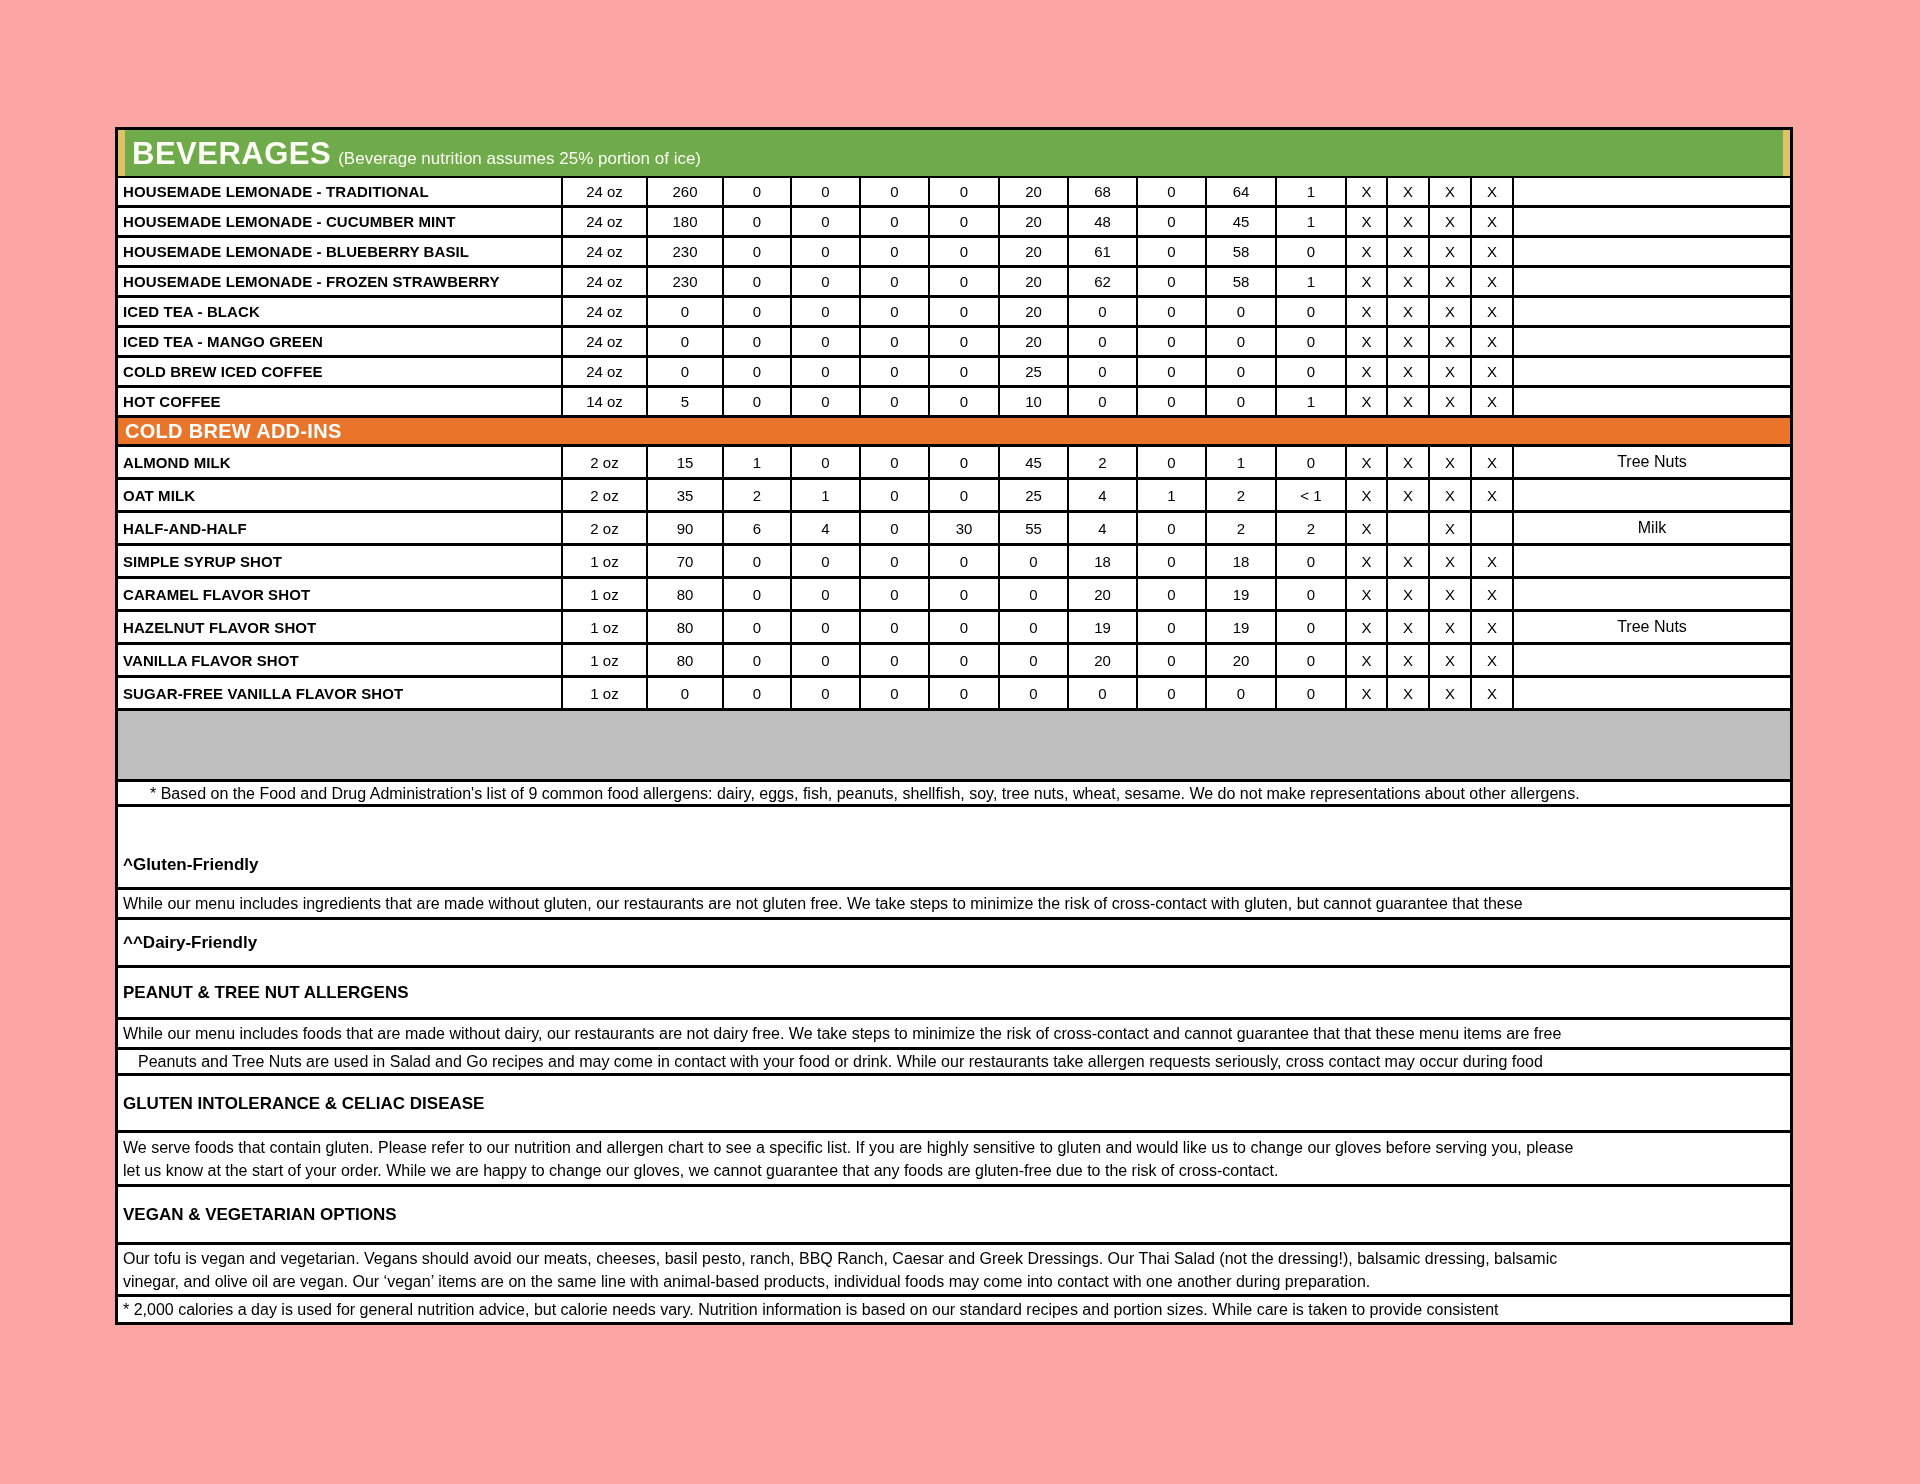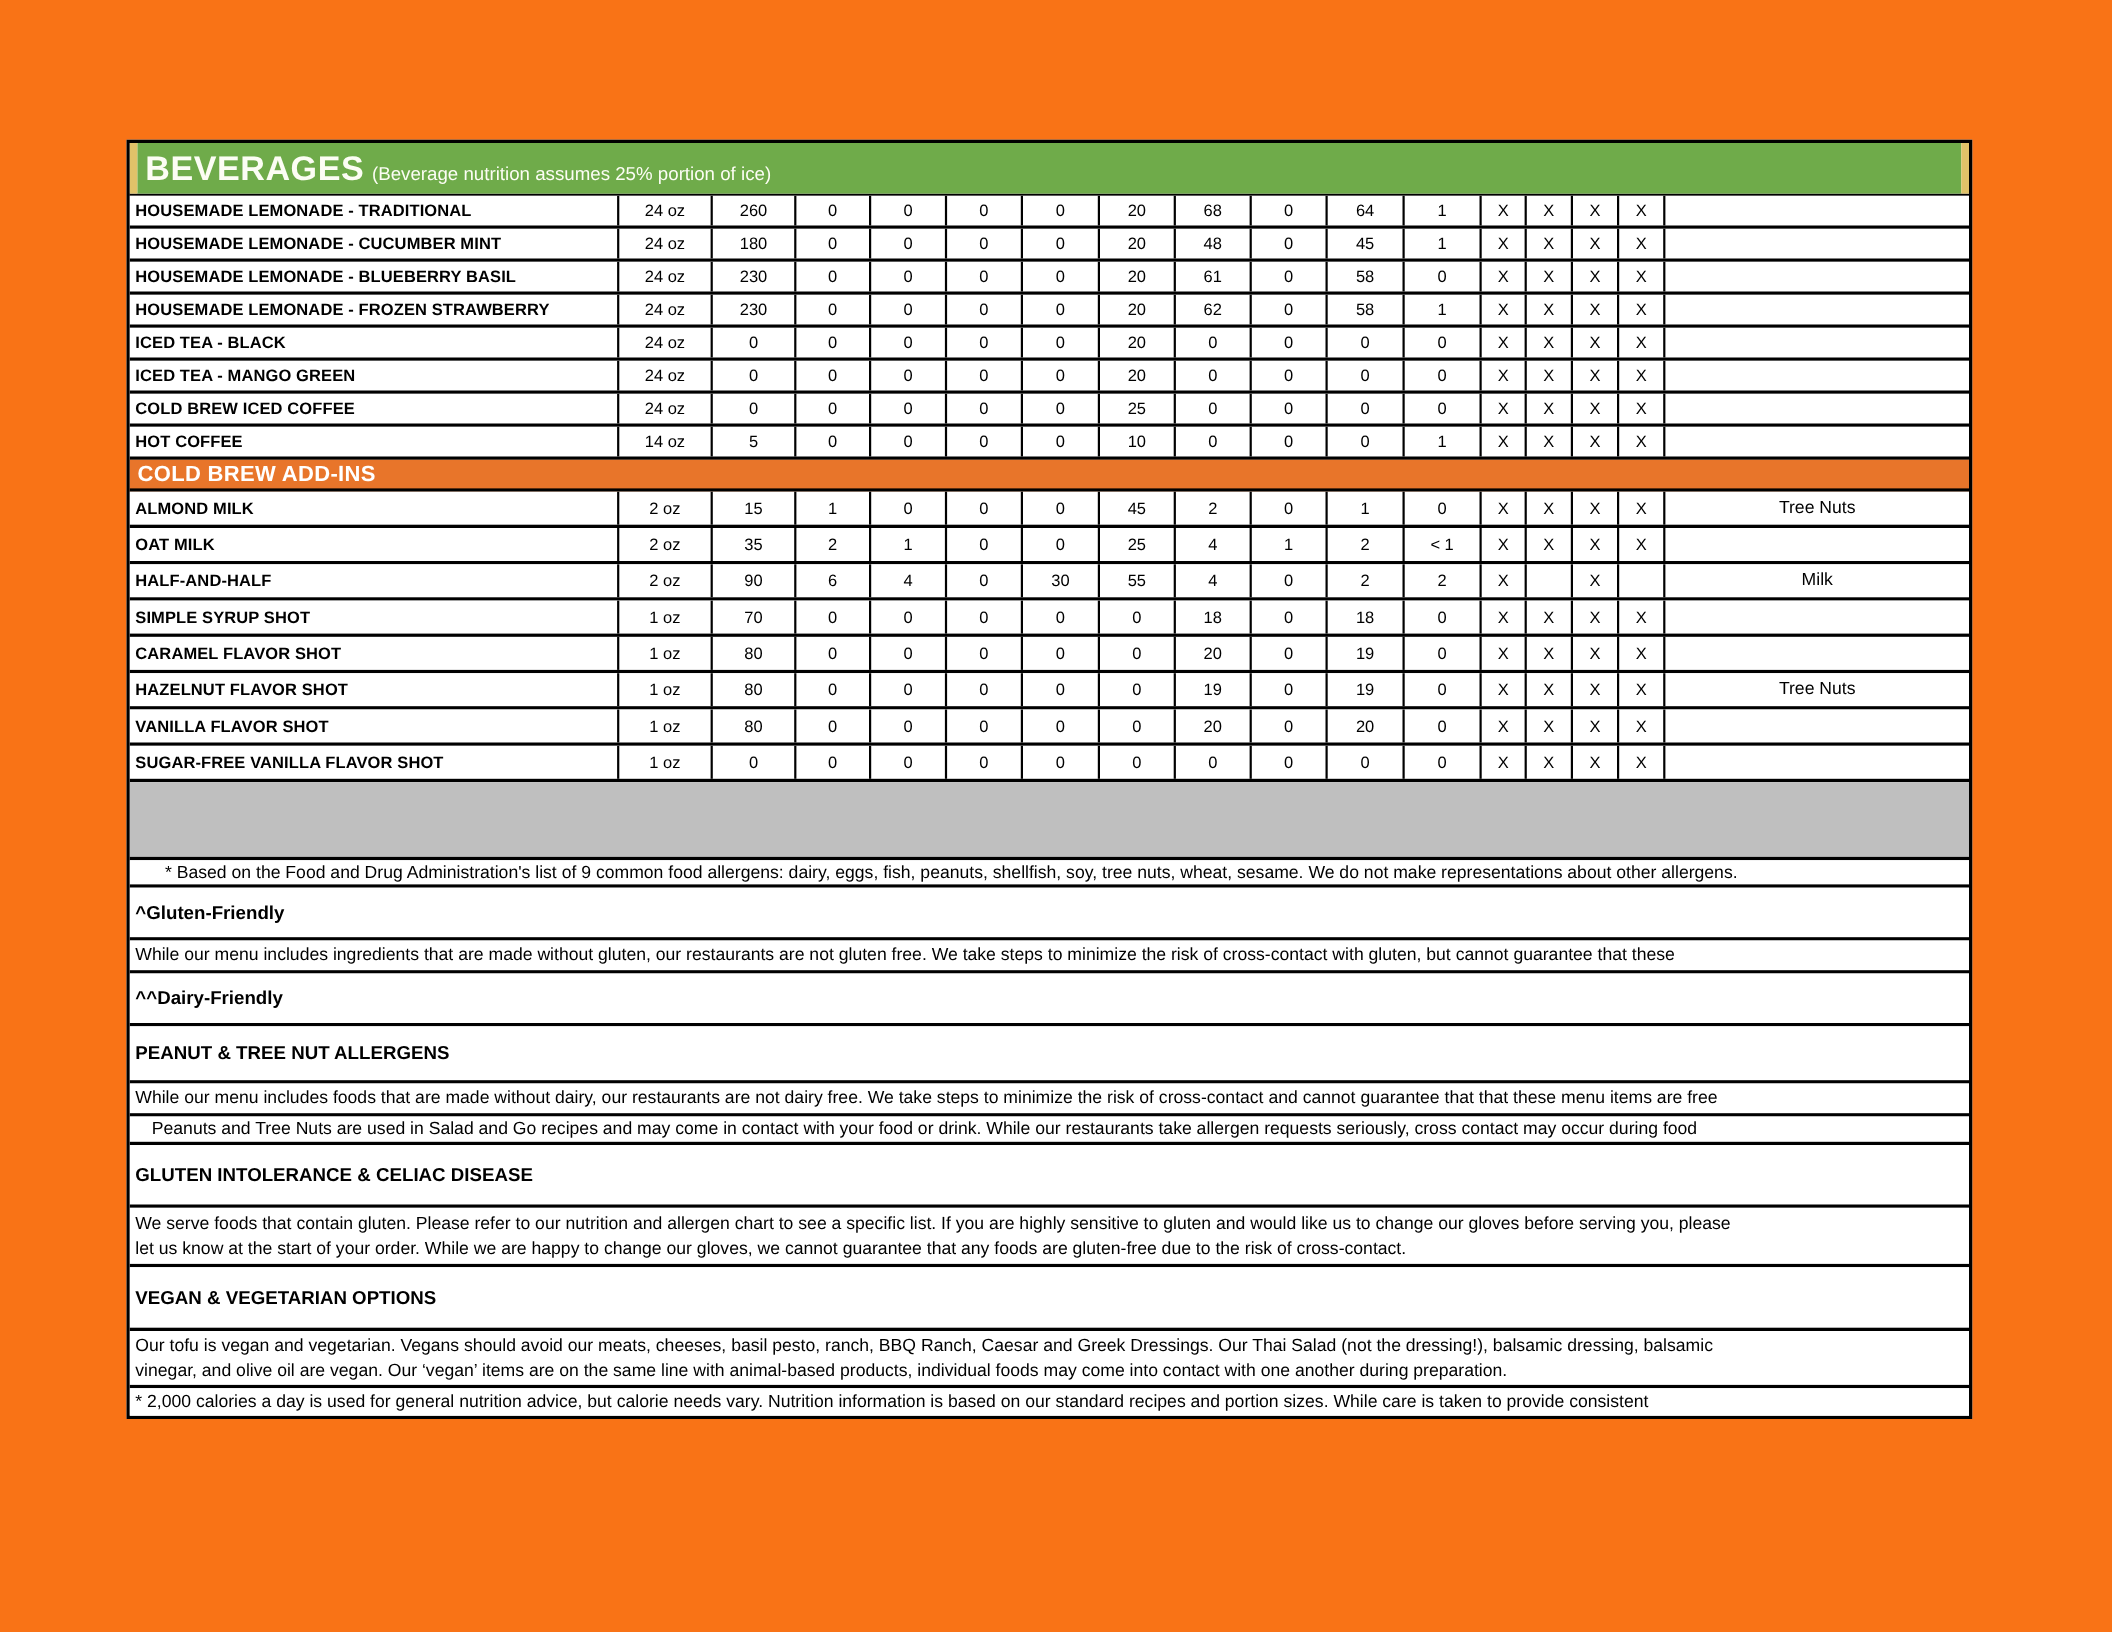--- a/index.html
+++ b/index.html
@@ -1,19 +1,19 @@
 <!DOCTYPE html>
 <html><head>
 <meta charset="utf-8">
 <style>
   html,body{margin:0;padding:0;background:#ffffff;}
   .page{
     position:relative;
     width:1920px;height:1484px;
-    background:#f97316;
+    background:#fca5a5;
     font-family:"Liberation Sans",sans-serif;
     color:#000;
     overflow:hidden;
   }
   .sheet{
     position:absolute;left:115px;top:127px;width:1678px;
     border:3px solid #000;
     box-sizing:border-box;
     background:#fff;
   }
@@ -400,21 +400,21 @@
           <div class="cell allergen"></div>
         </div>
       </div>
 
     <div class="gray-band" style="background: rgb(191, 191, 191);"></div>
 
     <div id="footnotes">
         <div class="fn note" style="height: 25px; padding-left: 32px;">
           <div class="line">* Based on the Food and Drug Administration's list of 9 common food allergens: dairy, eggs, fish, peanuts, shellfish, soy, tree nuts, wheat, sesame. We do not make representations about other allergens.</div>
         </div>
-        <div class="fn heading" style="height: 48px;">
+        <div class="fn heading" style="height: 48px; margin-top: 35px;">
           <div class="line">^Gluten-Friendly</div>
         </div>
         <div class="fn para" style="height: 30px;">
           <div class="line">While our menu includes ingredients that are made without gluten, our restaurants are not gluten free. We take steps to minimize the risk of cross-contact with gluten, but cannot guarantee that these</div>
         </div>
         <div class="fn heading" style="height: 48px;">
           <div class="line">^^Dairy-Friendly</div>
         </div>
         <div class="fn heading" style="height: 52px;">
           <div class="line">PEANUT &amp; TREE NUT ALLERGENS</div>

